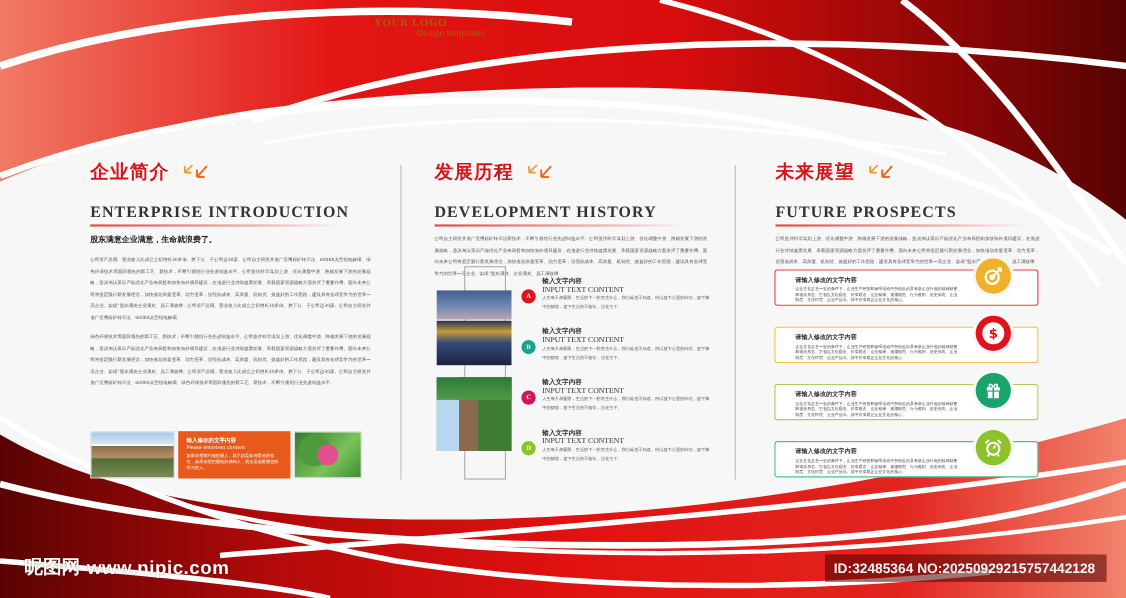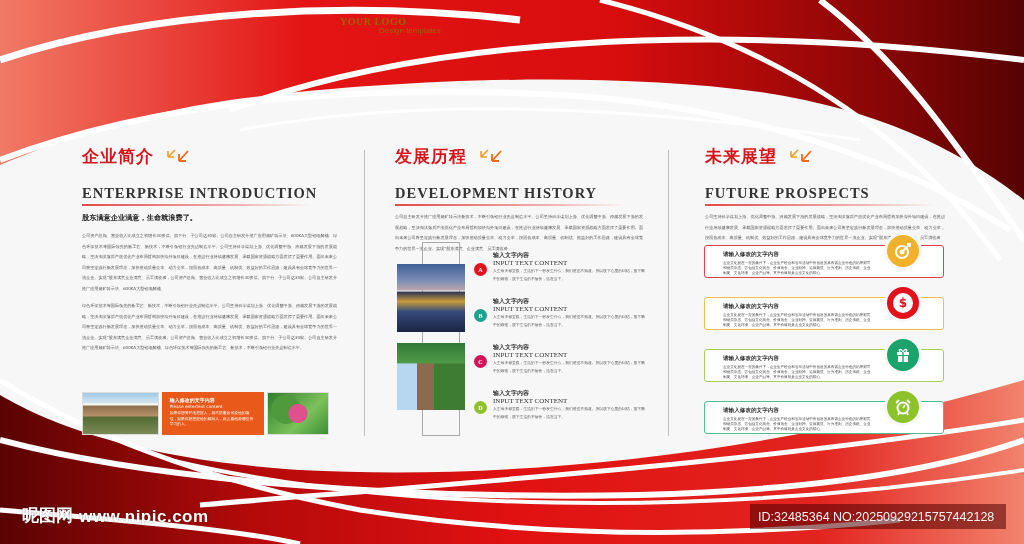--- a/index.html
+++ b/index.html
@@ -57,21 +57,21 @@
   .tl-body { font-family:"DejaVu Sans", sans-serif; font-size:3.8px; line-height:8px; color:#555; }
 
   
   .card { position:absolute; left:704px; width:240px; height:33px; border:1.5px solid; border-radius:3px; background:#fff; padding:5px 0 0 18px; }
   .card .ch { font-family:"DejaVu Serif", serif; font-weight:bold; font-size:5.6px; color:#333; }
   .card .cb { font-family:"DejaVu Sans", sans-serif; font-size:3.6px; line-height:5px; color:#444; width:150px; margin-top:2px; }
   .badge { position:absolute; width:32px; height:32px; border-radius:50%; display:flex; align-items:center; justify-content:center; color:#fff; box-shadow:0 0 0 3px #f7f7f7; }
 
   .watermark-left { position:absolute; left:22px; top:504px; color:#fff; font-family:"DejaVu Sans", sans-serif; font-weight:bold; font-size:17px; display:flex; align-items:flex-end; gap:6px; text-shadow:0 0 2px rgba(0,0,0,0.4); }
   .watermark-left .wl2 { font-family:"Liberation Sans", sans-serif; font-weight:bold; font-size:17px; letter-spacing:0.5px; }
-  .watermark-right { position:absolute; left:750px; top:504px; width:256px; height:25px; background:rgba(80,0,0,0.55); color:#f2f2f2; font-family:"Liberation Sans", sans-serif; font-size:12.5px; display:flex; align-items:center; padding-left:8px; }
+  .watermark-right { position:absolute; left:750px; top:504px; width:256px; height:25px; background:rgba(80,0,0,0.55); color:#f2f2f2; font-family:"Liberation Sans", sans-serif; font-size:12.5px; display:flex; align-items:center; padding-left:8px;font-weight:bold; }
 </style>
 </head>
 <body>
 
 <svg class="bg" viewBox="0 0 1024 544" preserveAspectRatio="none">
   <defs>
     <linearGradient id="topg" x1="0" x2="1" y1="0" y2="0">
       <stop offset="0" stop-color="#f07a66"></stop>
       <stop offset="0.3" stop-color="#e31414"></stop>
       <stop offset="0.6" stop-color="#d80d0d"></stop>

